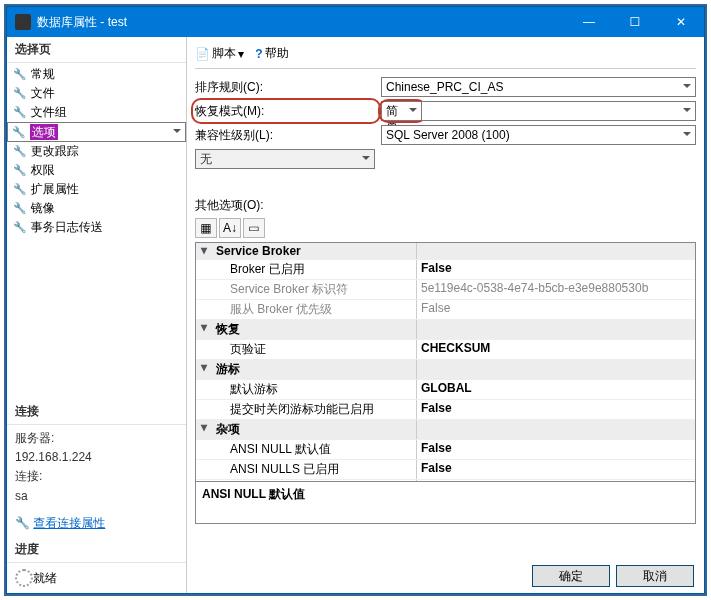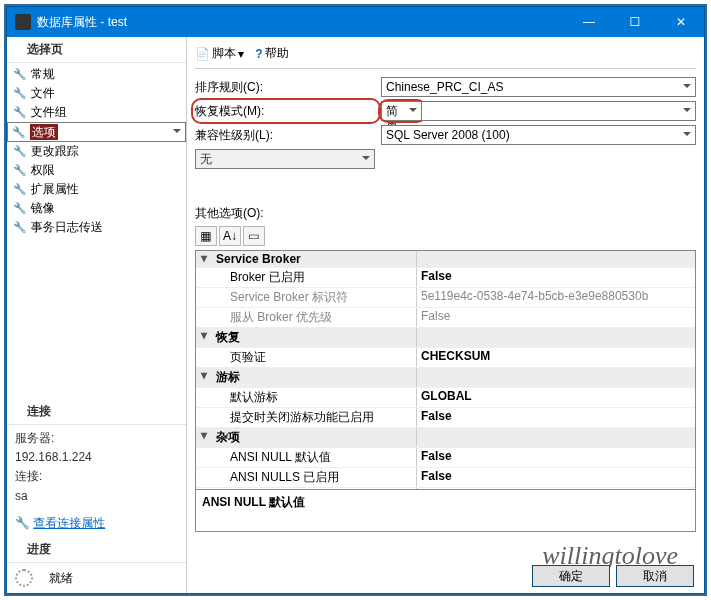--- a/index.html
+++ b/index.html
@@ -5,28 +5,28 @@
 *{box-sizing:border-box;margin:0;padding:0;font-family:"Microsoft YaHei","SimSun",Arial,sans-serif;font-size:12px}
 body{background:#fff;padding:4px}
 .outer{border:2px solid #336699;width:703px;height:592px;background:#fff}
 .win{border:1px solid #005a9e;height:100%;display:flex;flex-direction:column}
 .titlebar{background:#0078d7;color:#fff;height:30px;display:flex;align-items:center;padding:0 0 0 8px}
 .titlebar .icon{width:16px;height:16px;background:#333;border-radius:2px;margin-right:6px;display:inline-block}
 .titlebar .spacer{flex:1}
 .titlebtn{width:46px;height:30px;display:flex;align-items:center;justify-content:center;color:#fff;cursor:pointer}
 .body{flex:1;display:flex;background:#fff}
 .left{width:180px;border-right:1px solid #ccc;display:flex;flex-direction:column}
-.section-head{background:#fff;border-bottom:1px solid #e5e5e5;padding:4px 20px;font-weight:bold;color:#333}
+.section-head{background:#fff;border-bottom:1px solid #e5e5e5;padding:4px 8px;font-weight:bold;color:#333}
 .navlist{padding:2px 0}
 .navitem{display:flex;align-items:center;padding:1px 6px;gap:4px;cursor:pointer;color:#000}
 .navitem .wrench{color:#6b4b16;font-size:11px}
-.navitem.sel .lbl{background:#7f1d1d;color:#fff;padding:0 2px}
+.navitem.sel .lbl{background:#a21caf;color:#fff;padding:0 2px}
 .conn{padding:4px 8px;color:#333;line-height:1.6}
 .conn a{color:#0066cc;text-decoration:underline}
-.progress{padding:6px 8px;display:flex;align-items:center;gap:16px}
+.progress{padding:6px 8px;display:flex;align-items:center;gap:0}
 .spinner{width:18px;height:18px;border:2px dotted #999;border-radius:50%}
 .right{flex:1;display:flex;flex-direction:column;padding:4px 8px 8px 8px;position:relative}
 .toolbar{padding:4px 0 6px 0;display:flex;align-items:center;gap:4px;border-bottom:1px solid #ccc;margin-bottom:8px}
 .toolbar .tico{display:inline-flex;align-items:center;gap:2px}
 .form{display:grid;grid-template-columns:180px 1fr;row-gap:4px;column-gap:6px;margin-bottom:20px}
 .form label{padding-top:2px}
 .sel{border:1px solid #7a7a7a;background:#fff;padding:1px 18px 1px 4px;position:relative;height:20px;line-height:16px}
 .sel::after{content:"";position:absolute;right:4px;top:6px;border:4px solid transparent;border-top-color:#555}
 .sel.disabled{background:#f0f0f0;color:#333}
 .circled{position:relative}
@@ -136,21 +136,21 @@
           <div class="sel circled" style="flex:0 0 40px;border-right:0"><span>简单</span></div>
           <div class="sel" style="flex:1"></div>
         </div>
 
         <label>兼容性级别(L):</label>
         <div class="sel"><span>SQL Server 2008 (100)</span></div>
 
         <div class="sel disabled"><span>无</span></div>
       </div>
 
-      <div style="margin:16px 0 2px 0">其他选项(O):</div>
+      <div style="margin:8px 0 2px 0">其他选项(O):</div>
       <div class="opts-toolbar">
         <div class="btn">▦</div>
         <div class="btn">A↓</div>
         <div class="btn">▭</div>
       </div>
 
       <div class="grid">
         <div class="gridinner" id="gridinner">
               <div class="grow cat">
                 <span class="tgl">▾</span>
@@ -214,21 +214,20 @@
               </div>
               <div class="grow">
                 <span class="tgl"></span>
                 <span class="k ind">ANSI 警告已启用</span>
                 <span class="v" style="font-weight:bold">False</span>
               </div>
             </div>
       </div>
       <div class="detailbox">ANSI NULL 默认值</div>
 
-      <div class="watermark">willingtolove</div>
       <div class="footer">
         <button>确定</button>
         <button>取消</button>
       </div>
     </div>
   </div>
 </div>
 </div>
 
 </body></html>

